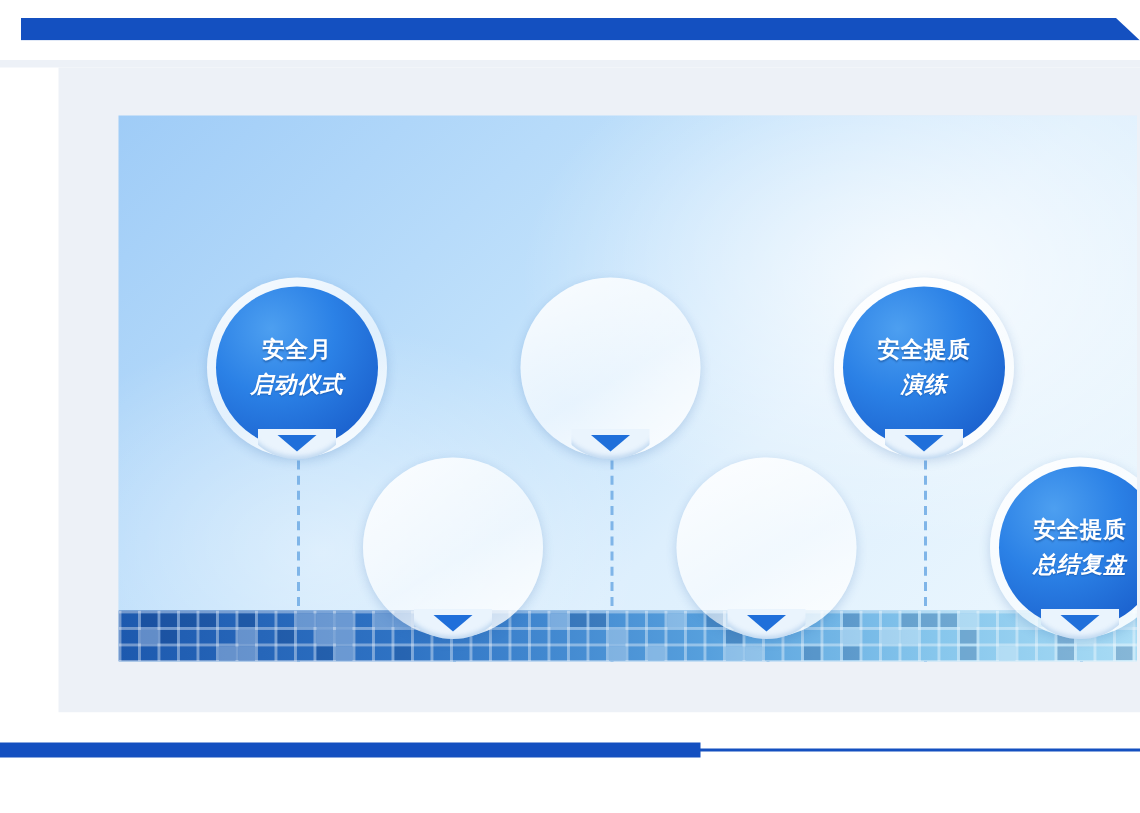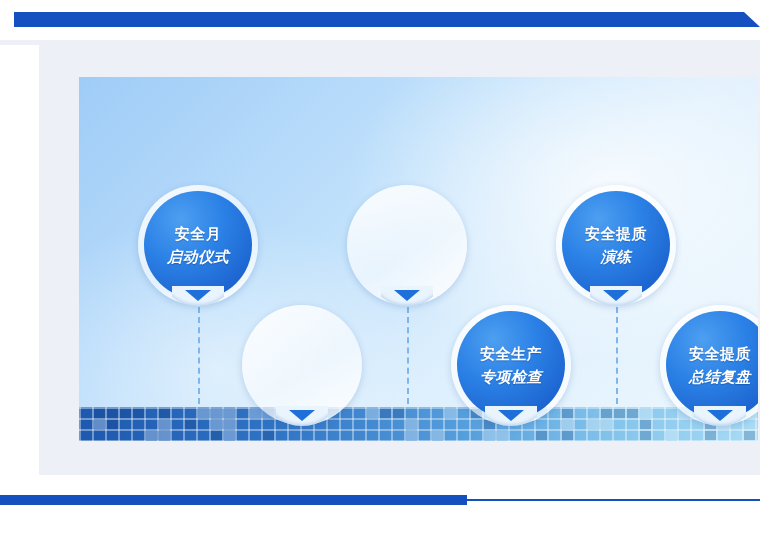--- a/index.html
+++ b/index.html
@@ -262,24 +262,20 @@
         </div>
         <div class="bubble" style="left: 268px; top: 108px;">
           <div class="bubble-ring"></div>
           <div class="bubble-notch">
             <div class="notch-crescent"></div>
             <div class="notch-arrow"></div>
           </div>
         </div>
         <div class="bubble" style="left: 372px; top: 228px;">
           <div class="bubble-ring"></div>
-          <div class="bubble-core">
-            <div class="l1">安全生产</div>
-            <div class="l2">专项检查</div>
-          </div>
           <div class="bubble-notch">
             <div class="notch-crescent"></div>
             <div class="notch-arrow"></div>
           </div>
         </div>
         <div class="bubble" style="left: 477px; top: 108px;">
           <div class="bubble-ring"></div>
           <div class="bubble-core">
             <div class="l1">安全提质</div>
             <div class="l2">演练</div>

